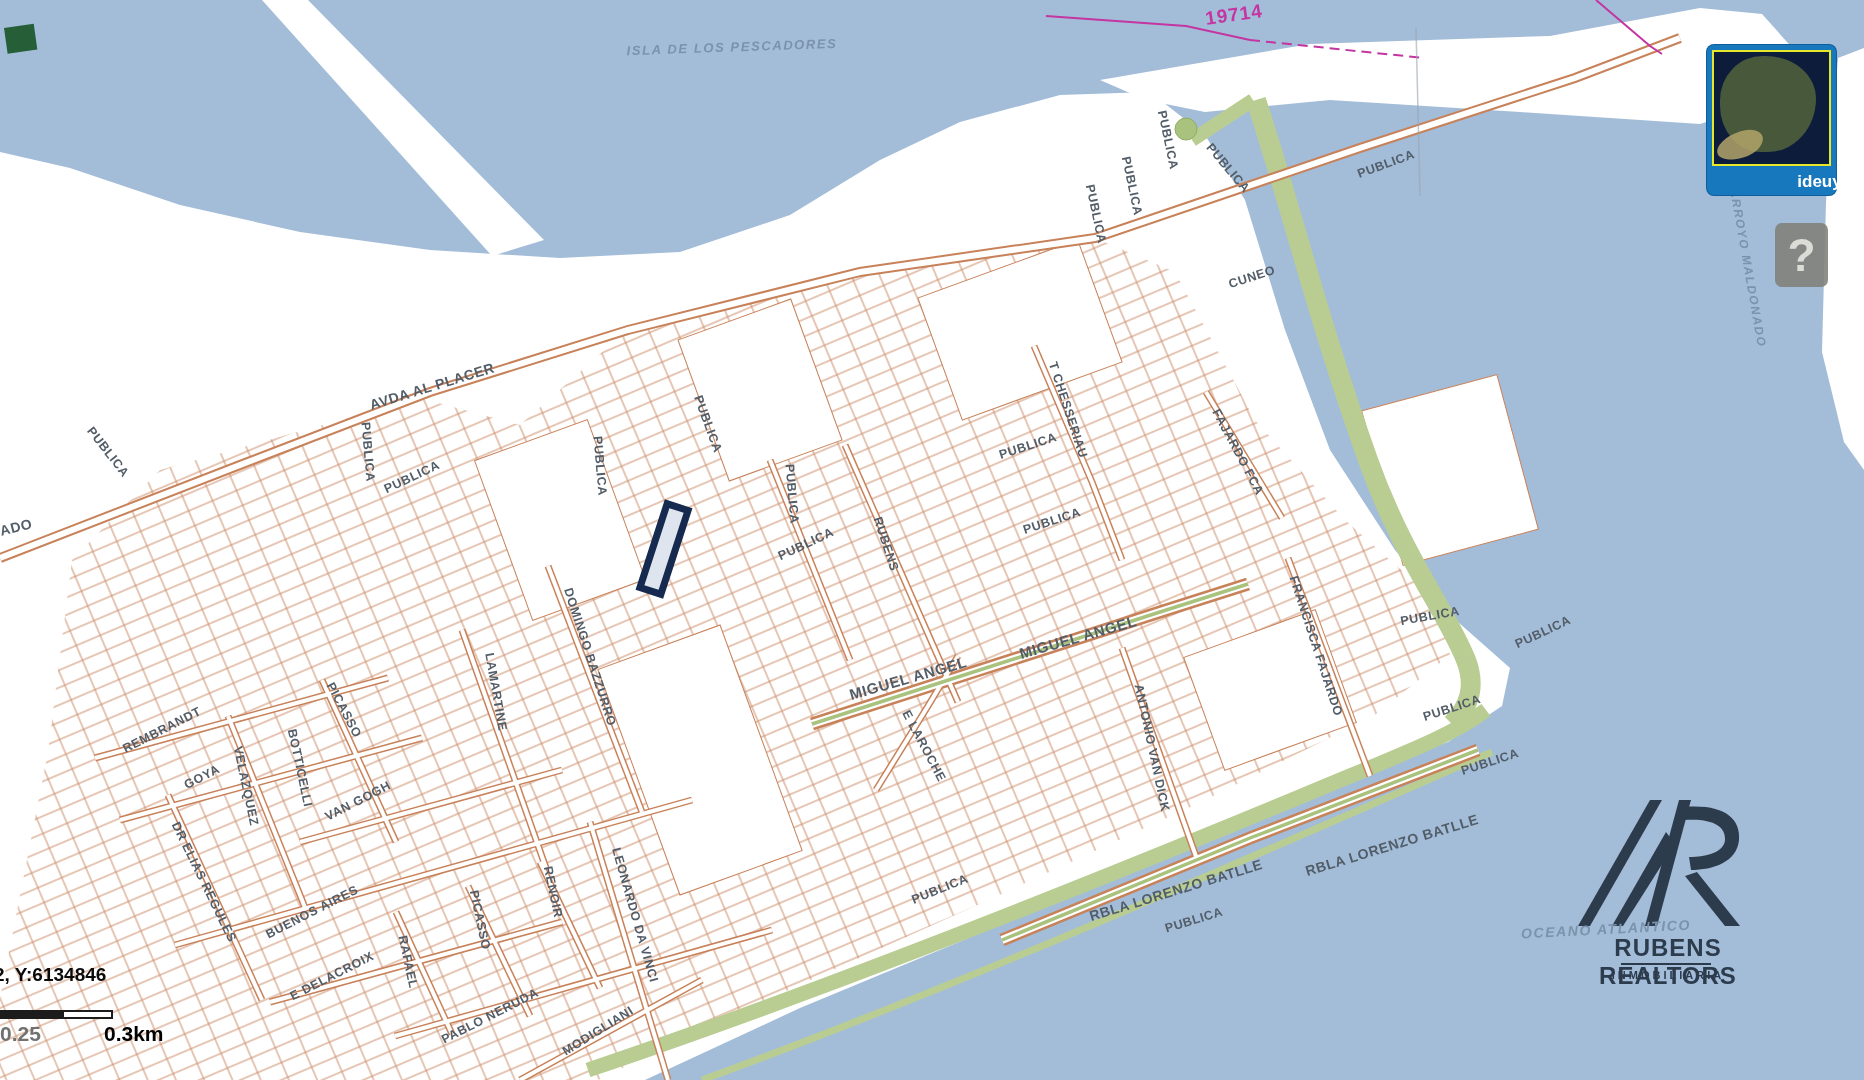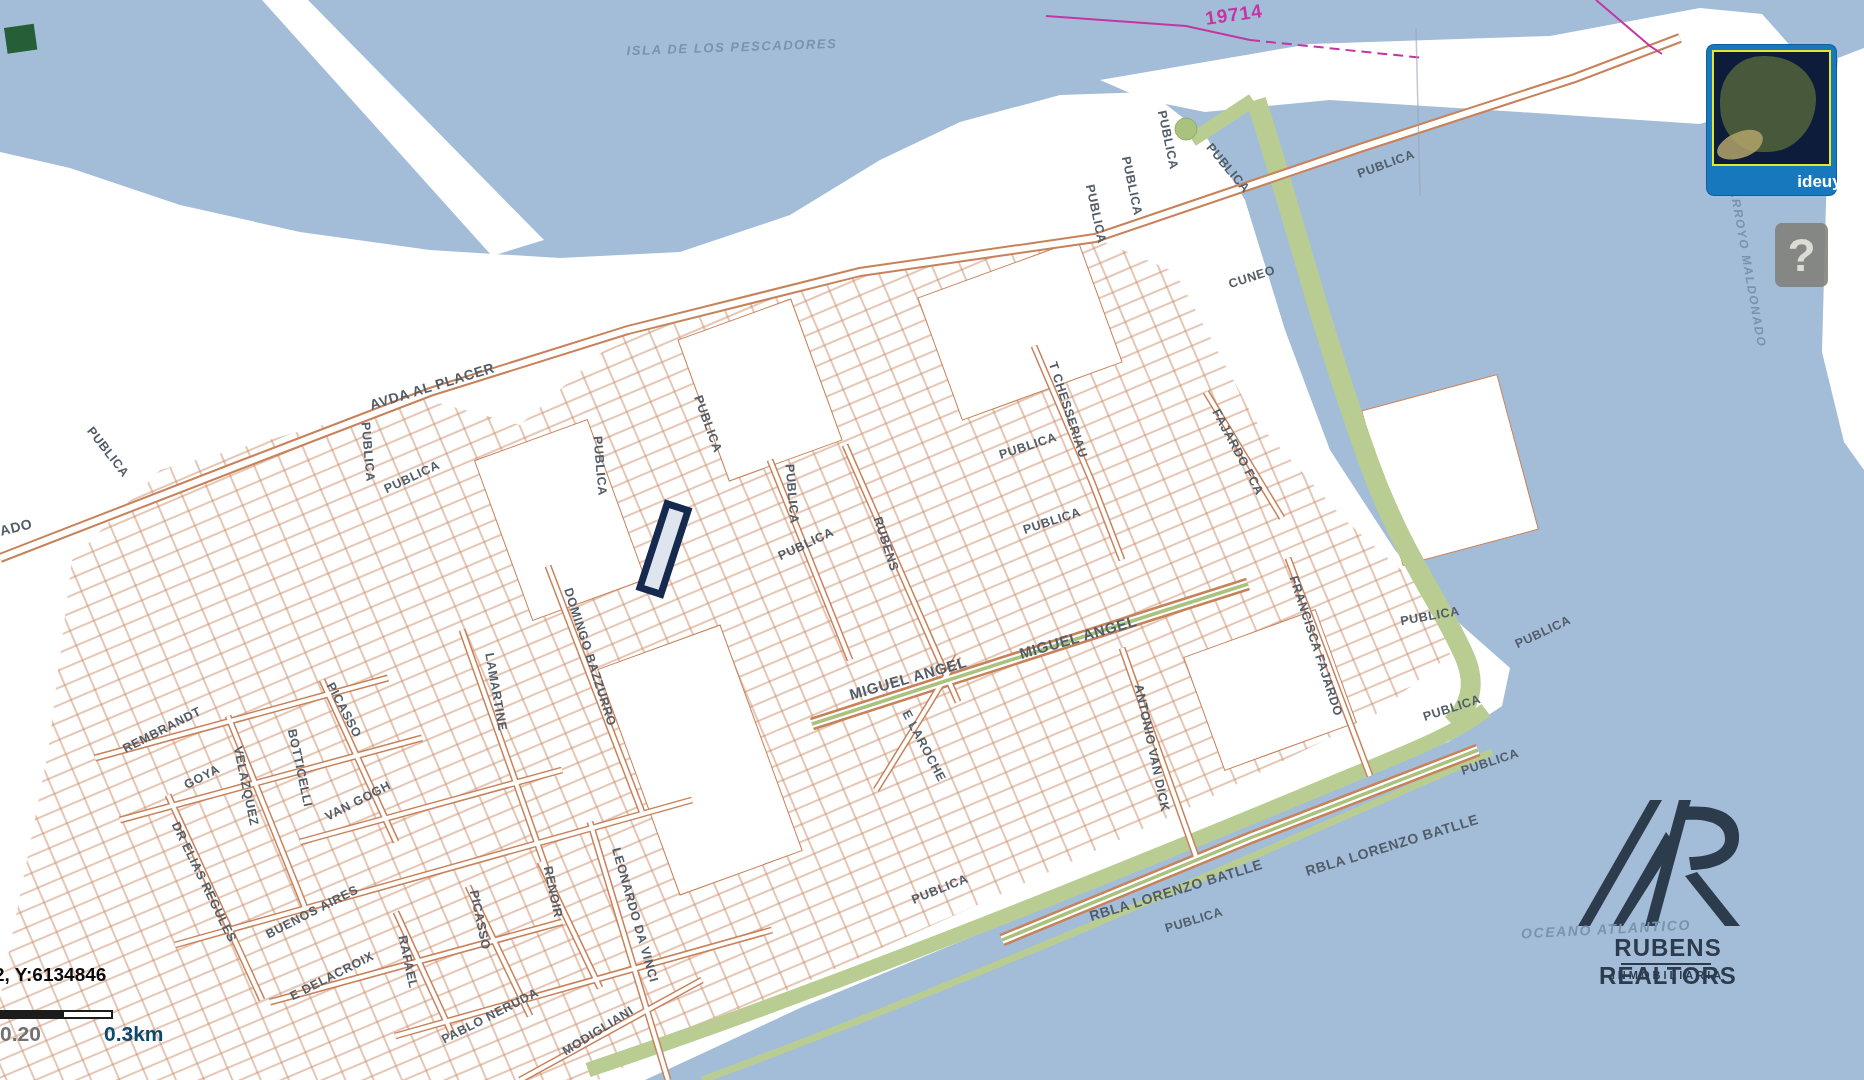--- a/index.html
+++ b/index.html
@@ -33,21 +33,21 @@
   .logo-line{position:absolute;left:1621px;top:963px;width:90px;height:2px;background:#2d3c4d;}
   .logo-sub{position:absolute;left:1556px;top:969px;width:224px;text-align:center;
             color:#2d3c4d;font-weight:bold;font-size:11px;letter-spacing:3px;}
   
   .coords{position:absolute;left:-6px;top:964px;color:#0a0a0a;font-weight:bold;font-size:19px;}
   .sbar{position:absolute;left:0;top:1010px;height:10px;}
   .sbar .seg1{position:absolute;left:0;top:0;width:62px;height:9px;background:#1c1c1c;}
   .sbar .seg2{position:absolute;left:62px;top:0;width:51px;height:9px;background:#fff;
               border:2px solid #1c1c1c;box-sizing:border-box;}
   .smid{position:absolute;left:0px;top:1022px;color:#717171;font-weight:bold;font-size:21px;}
-  .send{position:absolute;left:104px;top:1022px;color:#0c4a6e;font-weight:bold;font-size:21px;}
+  .send{position:absolute;left:104px;top:1022px;color:#000000;font-weight:bold;font-size:21px;}
 </style>
 </head>
 <body>
 
 <div class="stage">
 
   <svg class="map" width="1864" height="1080" viewBox="0 0 1864 1080">
     <defs>
       <pattern id="par" width="26" height="16" patternUnits="userSpaceOnUse" patternTransform="rotate(-23)">
         <rect width="26" height="16" fill="#ffffff" stroke="#c8825a" stroke-width="1"></rect>
@@ -252,16 +252,16 @@
   <div class="logo-title">RUBENS REALTORS</div>
   <div class="logo-line"></div>
   <div class="logo-sub">INMOBILIARIA</div>
 
   <div class="coords">2, Y:6134846</div>
 
   <div class="sbar">
     <div class="seg1"></div>
     <div class="seg2"></div>
   </div>
-  <div class="smid">0.20</div>
+  <div class="smid">0.25</div>
   <div class="send">0.3km</div>
 
 </div>
 
 </body></html>

